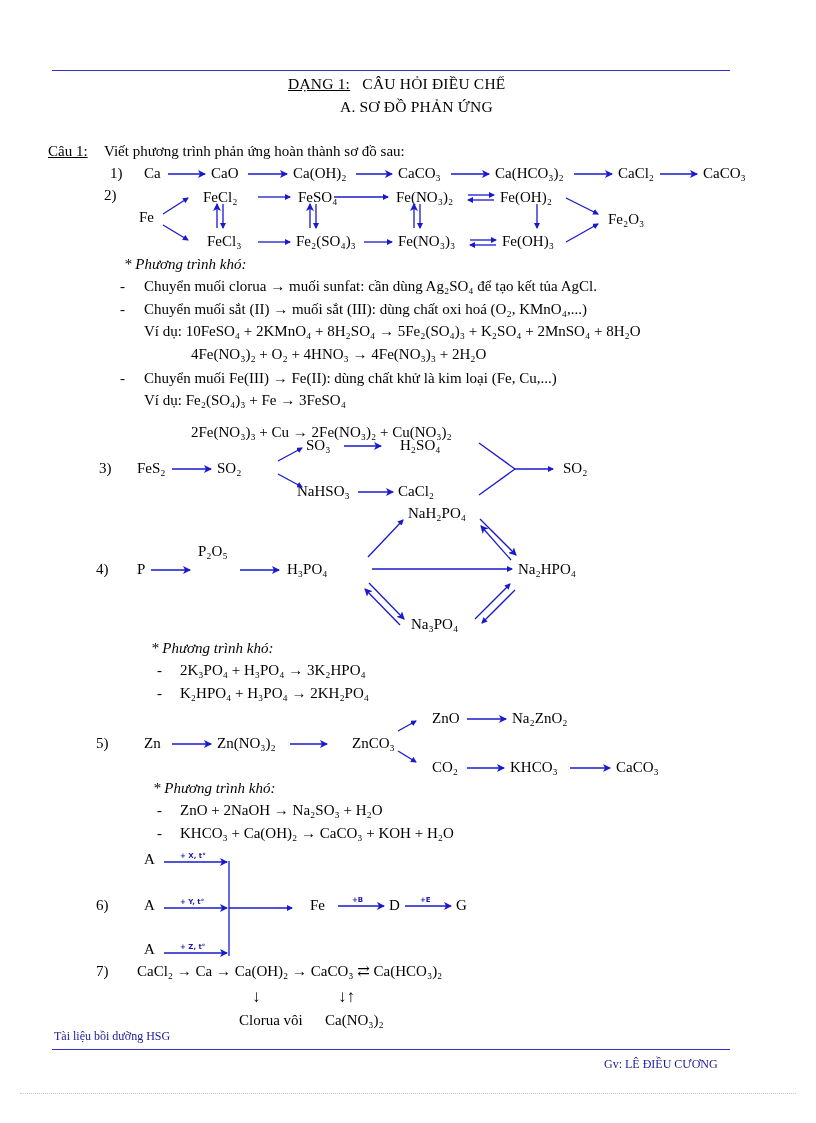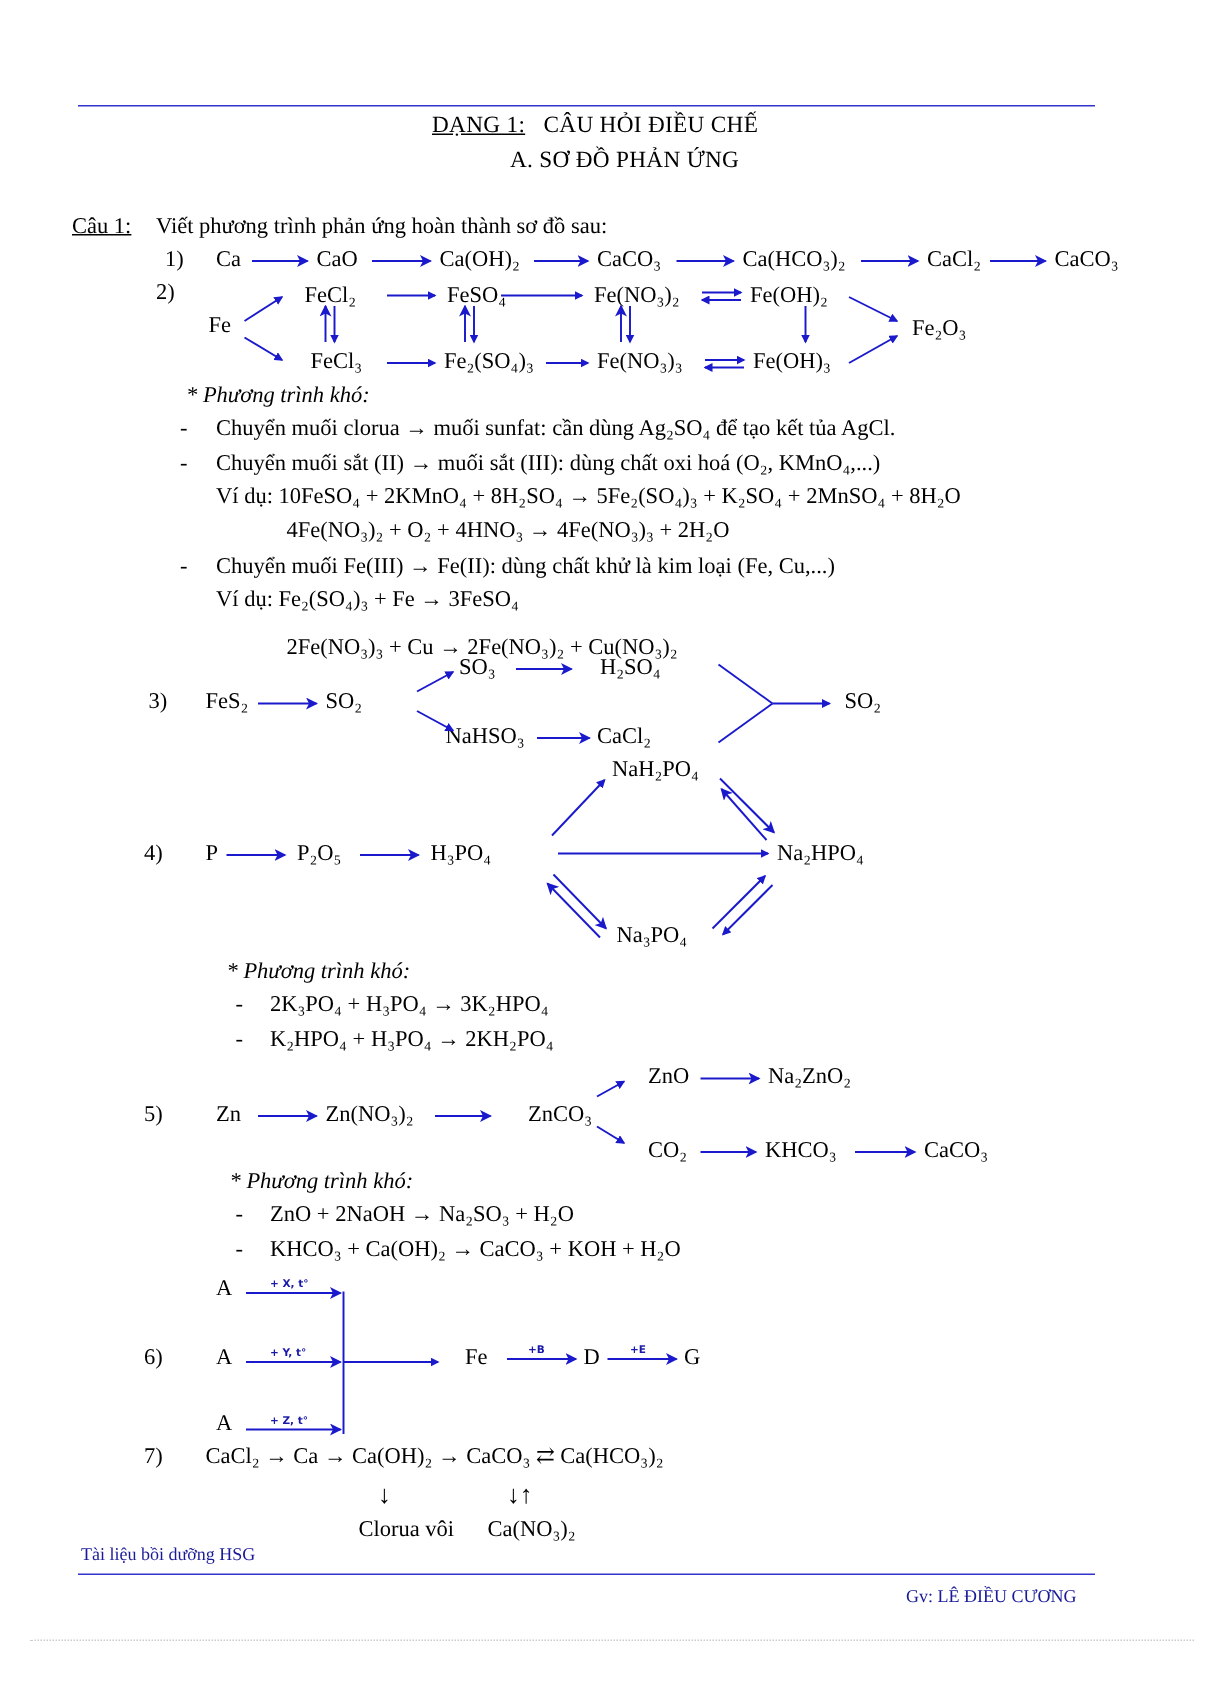--- a/index.html
+++ b/index.html
@@ -65,21 +65,21 @@
 <div class="abs" style="left:137px; top:461px;">FeS₂</div>
 <div class="abs" style="left:217px; top:461px;">SO₂</div>
 <div class="abs" style="left:306px; top:438px;">SO₃</div>
 <div class="abs" style="left:400px; top:438px;">H₂SO₄</div>
 <div class="abs" style="left:297px; top:484px;">NaHSO₃</div>
 <div class="abs" style="left:398px; top:484px;">CaCl₂</div>
 <div class="abs" style="left:563px; top:461px;">SO₂</div>
 
 <div class="abs" style="left:96px; top:562px;">4)</div>
 <div class="abs" style="left:137px; top:562px;">P</div>
-<div class="abs" style="left:198px; top:562px;">P₂O₅</div>
+<div class="abs" style="left:198px; top:544px;">P₂O₅</div>
 <div class="abs" style="left:287px; top:562px;">H₃PO₄</div>
 <div class="abs" style="left:408px; top:506px;">NaH₂PO₄</div>
 <div class="abs" style="left:518px; top:562px;">Na₂HPO₄</div>
 <div class="abs" style="left:411px; top:617px;">Na₃PO₄</div>
 
 <div class="abs it" style="left:151px; top:641px;">* Phương trình khó:</div>
 <div class="abs" style="left:157px; top:663px;">-</div>
 <div class="abs" style="left:180px; top:663px;">2K₃PO₄  + H₃PO₄ → 3K₂HPO₄</div>
 <div class="abs" style="left:157px; top:686px;">-</div>
 <div class="abs" style="left:180px; top:686px;">K₂HPO₄ + H₃PO₄ → 2KH₂PO₄</div>

